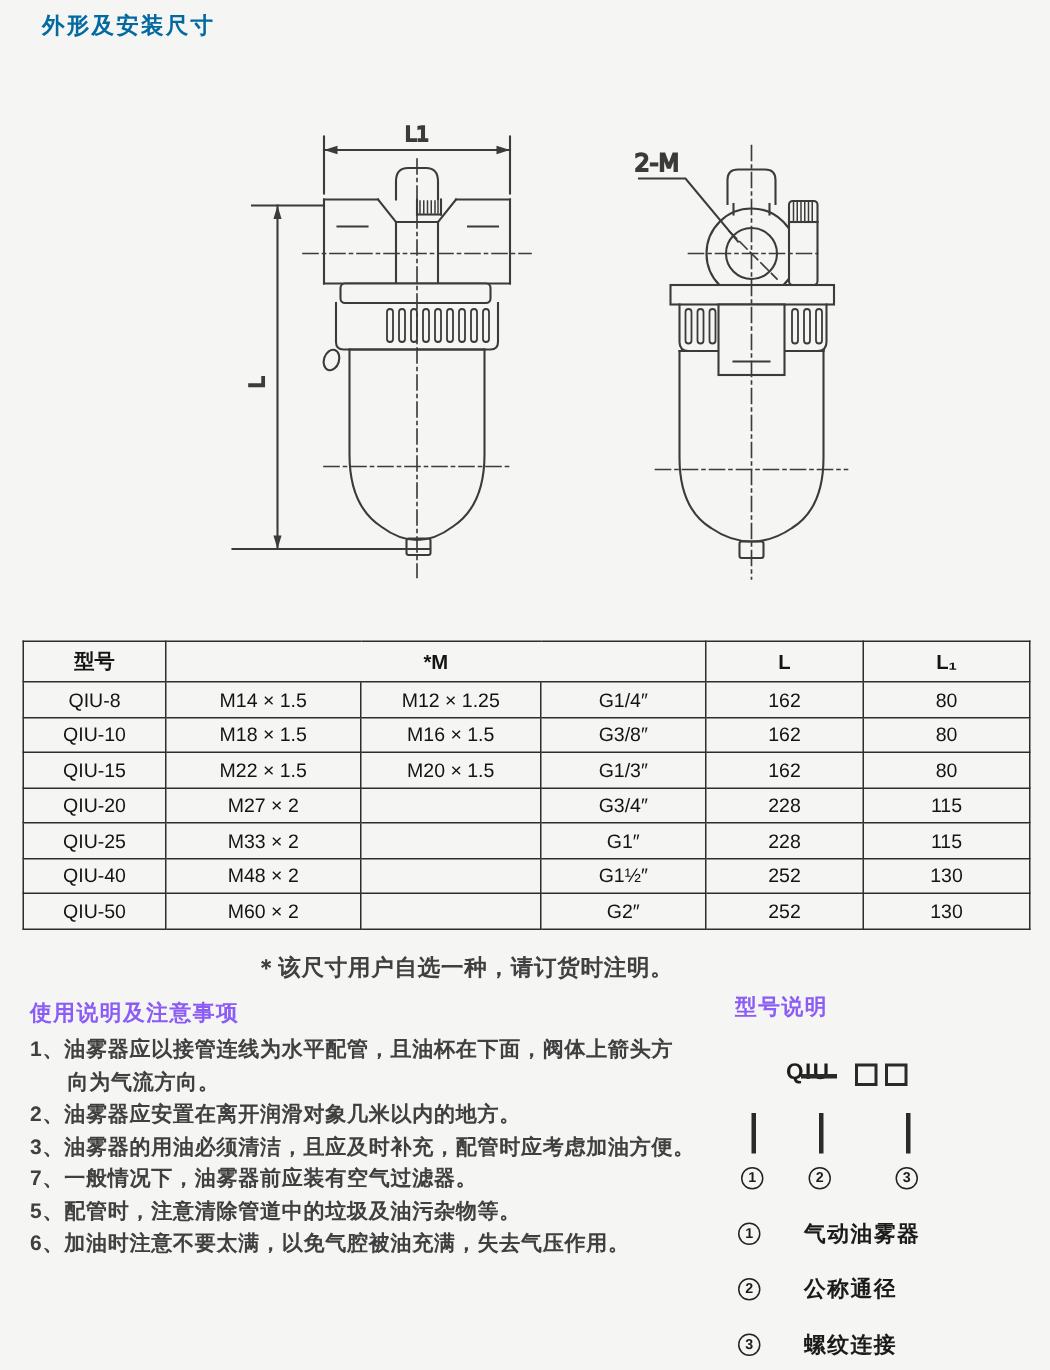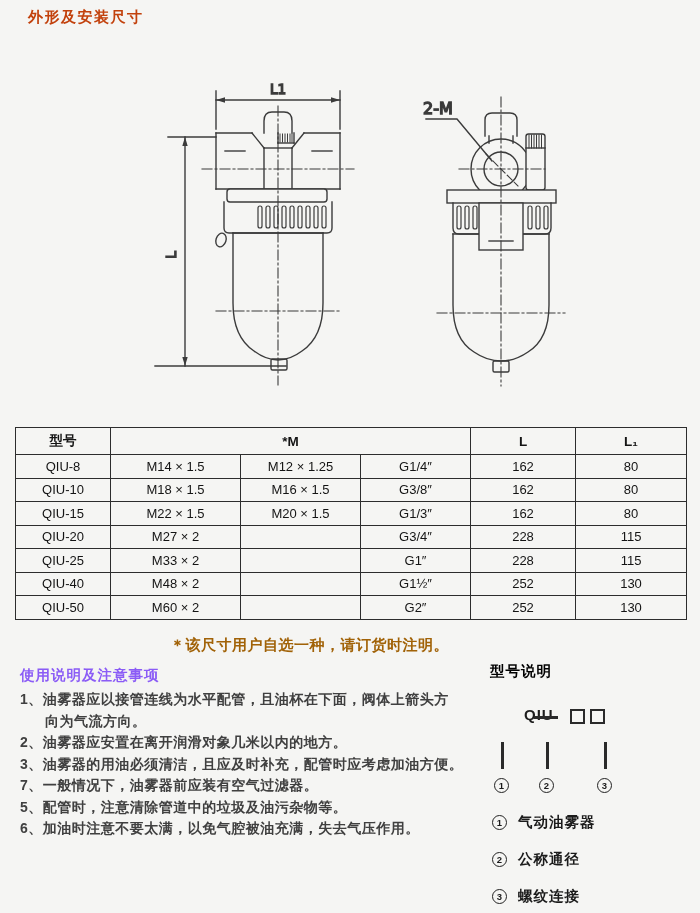--- a/index.html
+++ b/index.html
@@ -9,71 +9,71 @@
     background:#f5f5f3;
     font-family:"Liberation Sans","DejaVu Sans",sans-serif;
     color:#1d1d1d;
     overflow:hidden;
   }
   .abs { position:absolute; }
 
   .page-title {
     left:28px; top:8px;
     font-size:15px; font-weight:700; letter-spacing:1.5px;
-    color:#c2410c;
+    color:#0369a1;
   }
 
   svg text { font-family:"DejaVu Sans","Liberation Sans",sans-serif; fill:#2e2e2e; }
 
   
   .dim-table {
     position:absolute; left:15px; top:427px; width:671px;
     border-collapse:collapse; table-layout:fixed;
     font-size:13px; color:#141414;border-radius:14px;
   }
   .dim-table th, .dim-table td {
     border:1.6px solid #2d2d2d; text-align:center; vertical-align:middle;
     padding:0; overflow:hidden; white-space:nowrap;
   }
   .dim-table th { height:27px; font-weight:700; font-size:13.5px; }
   .dim-table td { height:23.5px; font-weight:400; }
 
   .footnote {
     left:170px; top:636px;
-    font-size:15px; font-weight:600; letter-spacing:0.5px; color:#a16207;
+    font-size:15px; font-weight:600; letter-spacing:0.5px; color:#404040;
   }
 
   
   .instructions { left:20px; top:666px; width:446px; }
   .inst-title { font-size:14.5px; font-weight:700; letter-spacing:1px; margin-bottom:4px; color:#8b5cf6; }
   .inst-item {
     font-size:14px; font-weight:600; line-height:21.5px;
     padding-left:25px; text-indent:-25px;
     white-space:pre-wrap; letter-spacing:0.5px; color:#404040;
   }
 
   
   .legend { left:488px; top:662px; width:205px; height:245px; }
-  .legend-title { position:absolute; left:2px; top:0; font-size:14.5px; font-weight:700; letter-spacing:1px; color:#000000; }
+  .legend-title { position:absolute; left:2px; top:0; font-size:14.5px; font-weight:700; letter-spacing:1px; color:#8b5cf6; }
   .model-prefix { position:absolute; left:4px; top:44px; font-size:15px; font-weight:600; letter-spacing:1px;margin-left:32px; }
   .model-dash { position:absolute; left:46px; top:54px; width:24px; height:2.5px; background:#2a2a2a; }
   .code-box { position:absolute; top:47px; width:15px; height:15px; border:2px solid #2a2a2a; background:transparent; }
   .code-box.b1 { left:82px; } .code-box.b2 { left:102px; }
   .connector { position:absolute; top:80px; width:2.5px; height:27px; background:#2a2a2a; }
   .connector.c1 { left:13px; } .connector.c2 { left:58px; } .connector.c3 { left:116px; }
   .circ {
     display:inline-flex; align-items:center; justify-content:center;
     width:15px; height:15px; border:1.5px solid #222; border-radius:50%;
     font-size:9.5px; font-weight:700; color:#1b1b1b; flex:none;
   }
   .circ-row { position:absolute; top:116px; left:0; width:100%; }
   .circ-row .circ { position:absolute; top:0; }
   .circ-row .p1 { left:6px; } .circ-row .p2 { left:51px; } .circ-row .p3 { left:109px; }
   .legend-item { position:absolute; left:4px; display:flex; align-items:center; gap:11px; }
-  .legend-item .lab { font-size:14.5px; font-weight:600; letter-spacing:1px; color:#1b1b1b; }
+  .legend-item .lab { font-size:14.5px; font-weight:600; letter-spacing:1px; color:#1b1b1b;margin-left:18px; }
   .legend-item.i1 { top:151px; } .legend-item.i2 { top:188px; } .legend-item.i3 { top:225px; }
 </style>
 </head>
 <body>
 
 <div class="abs page-title">外形及安装尺寸</div>
 
 <svg class="abs" style="left:0;top:0;" width="700" height="420" viewBox="0 0 700 420" stroke="#3b3b3b" stroke-width="1.4" fill="none" stroke-linecap="square">
 
   <g>

